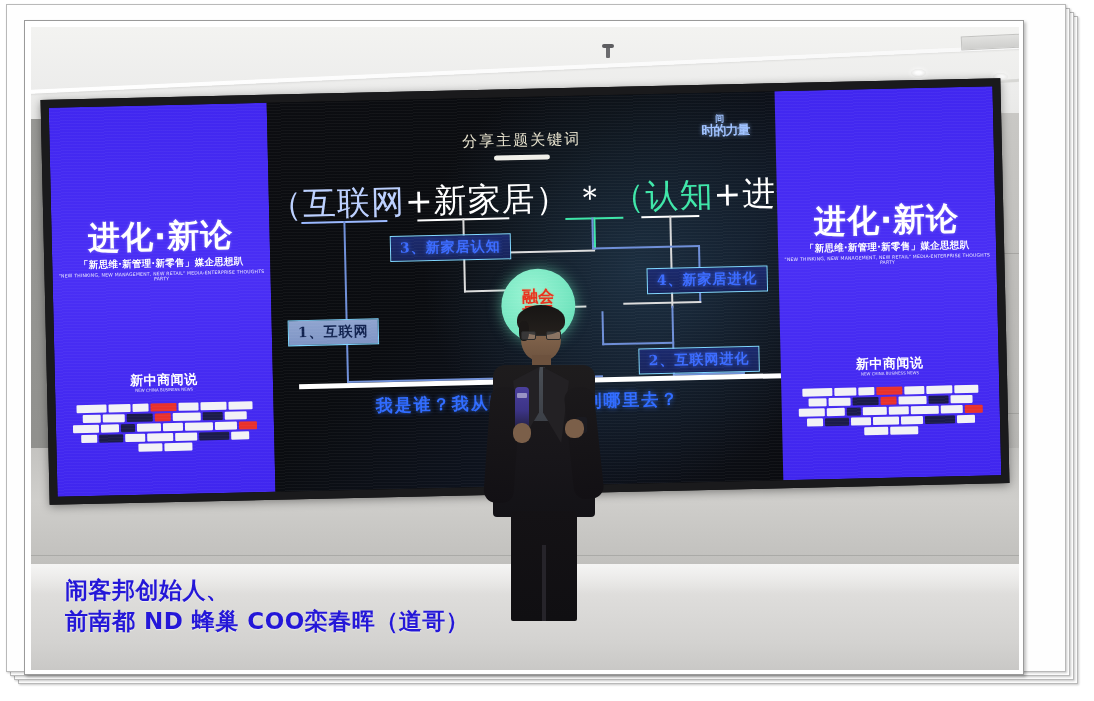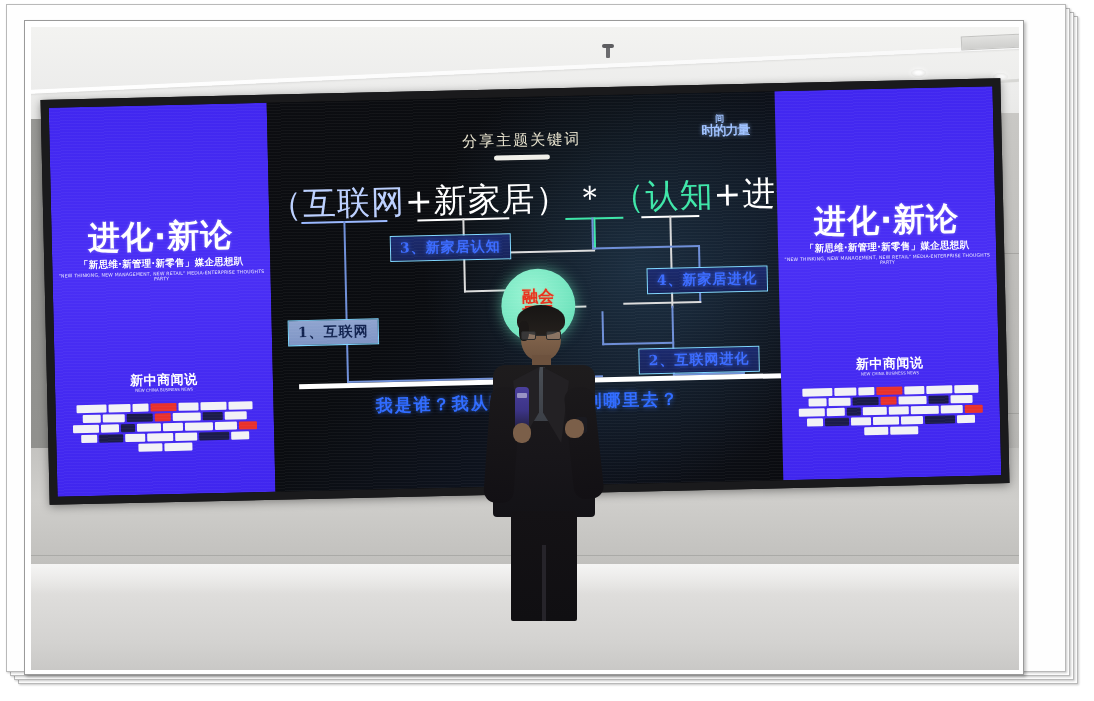--- a/index.html
+++ b/index.html
@@ -515,16 +515,20 @@
         <div class="sp-lapelR"></div>
         <div class="sp-armL"></div>
         <div class="sp-armR"></div>
         <div class="sp-mic"></div>
         <div class="sp-handL"></div>
         <div class="sp-clicker"></div>
         <div class="sp-handR"></div>
         <div class="sp-legs"></div>
       </div>
 
+      <div id="caption">
+        <div>闹客邦创始人、</div>
+        <div>前南都 ND 蜂巢 COO栾春晖（道哥）</div>
+      </div>
 
     </div>
   </div>
 </div>
 
 </body></html>

